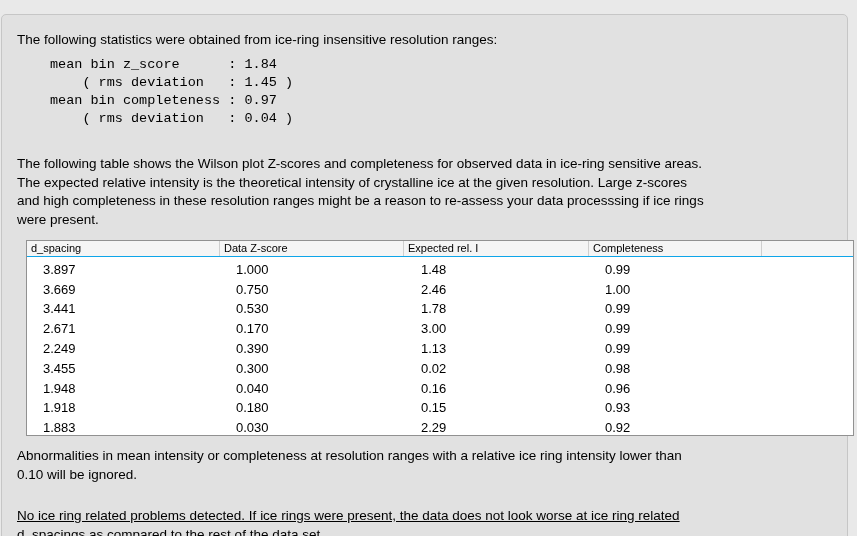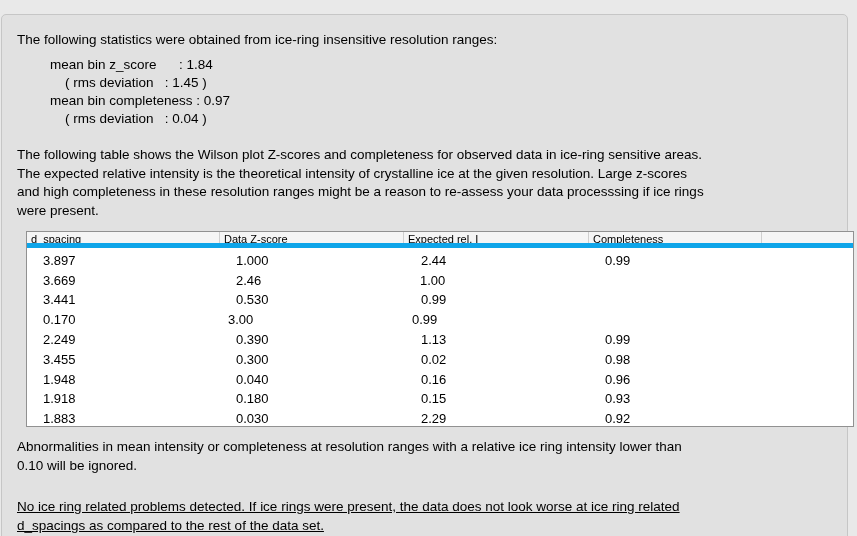--- a/index.html
+++ b/index.html
@@ -19,40 +19,40 @@
     position:absolute;left:1px;top:14px;width:847px;height:600px;
     background:#e1e1e1;border:1px solid #c6c6c6;border-radius:5px;
     box-sizing:border-box;
     padding:16px 0 0 15px;
   }
   .intro{
     font-size:13.5px;line-height:17px;
   }
   .stats{
     margin:8px 0 0 33px;
-    font-family:Liberation Sans, sans-serif;
+    font-family:Liberation Mono, monospace;
     font-size:13.5px;line-height:18px;
     white-space:pre;
   }
   .para{
     font-size:13.5px;line-height:18.5px;white-space:pre-line;
   }
-  .description{margin-top:18px;}
+  .description{margin-top:27px;}
   .note{margin-top:11px;}
   .conclusion{margin-top:23px;text-decoration:underline;}
   
   .dtable{
     margin:11px 0 0 9px;width:828px;
     border:1px solid #919191;background:#ffffff;
     box-sizing:border-box;
   }
   .thead{
     display:flex;height:16px;
     background:#f5f5f5;
-    border-bottom:5px solid #0ea5e9;
+    border-bottom:1px solid #0ea5e9;
     box-sizing:border-box;
   }
   .th{
     font-size:11px;line-height:15px;
     padding-left:4px;
     box-sizing:border-box;
     border-right:1px solid #cfcfcf;
     overflow:hidden;white-space:nowrap;
   }
   .th:last-child{border-right:none;}
@@ -95,34 +95,37 @@
         <div class="th c1">d_spacing</div>
         <div class="th c3">Data Z-score</div>
         <div class="th c2">Expected rel. I</div>
         <div class="th c4">Completeness</div>
         <div class="th c5"></div>
       </div>
       <div class="tbody">
         <div class="tr">
           <div class="td c1">3.897</div>
           <div class="td c2">1.000</div>
-          <div class="td c3">2.44</div>
+          <div class="td c3">1.48</div>
           <div class="td c4">0.99</div>
         </div>
         <div class="tr">
           <div class="td c1">3.669</div>
+          <div class="td c2">0.750</div>
           <div class="td c3">2.46</div>
           <div class="td c4">1.00</div>
         </div>
         <div class="tr">
           <div class="td c1">3.441</div>
           <div class="td c2">0.530</div>
+          <div class="td c3">1.78</div>
           <div class="td c4">0.99</div>
         </div>
         <div class="tr">
+          <div class="td c1">2.671</div>
           <div class="td c2">0.170</div>
           <div class="td c3">3.00</div>
           <div class="td c4">0.99</div>
         </div>
         <div class="tr">
           <div class="td c1">2.249</div>
           <div class="td c2">0.390</div>
           <div class="td c3">1.13</div>
           <div class="td c4">0.99</div>
         </div>

